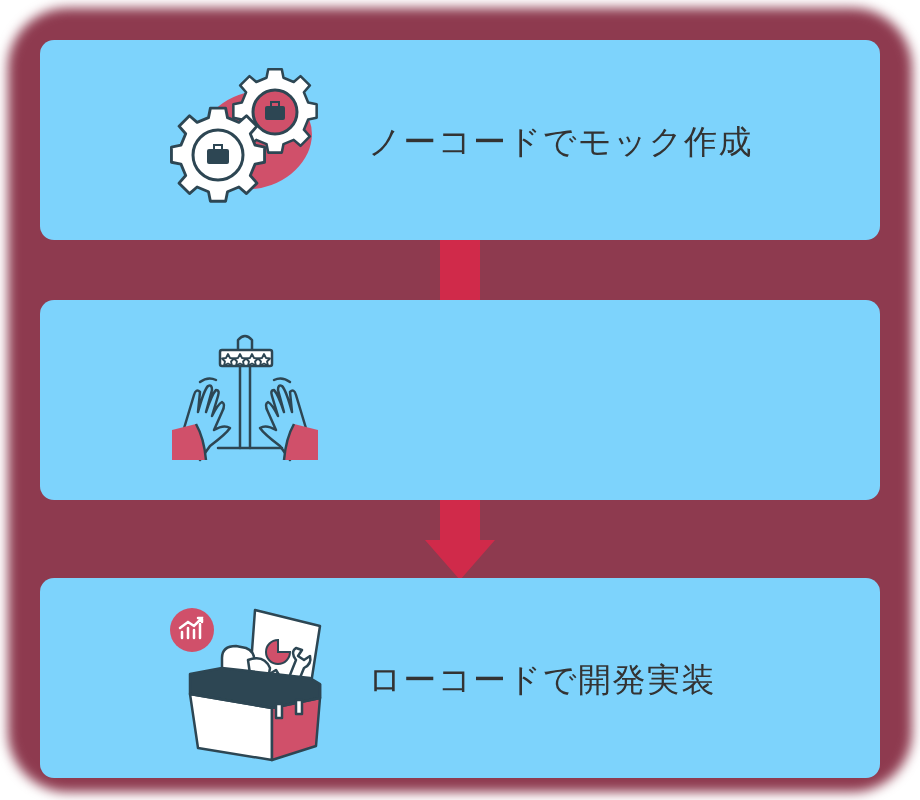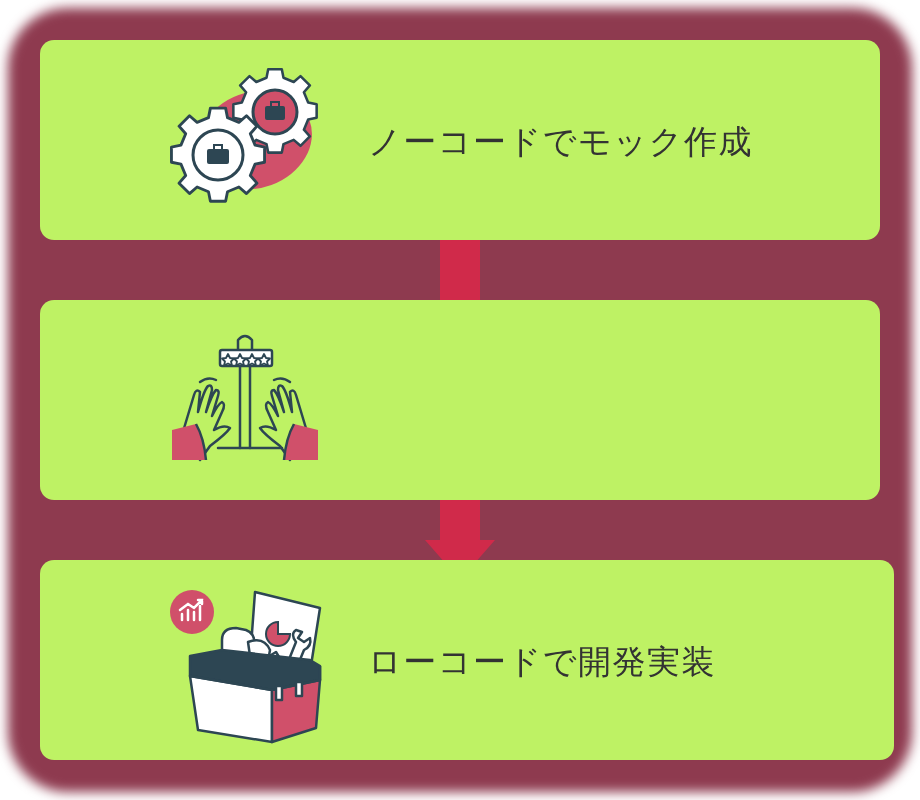--- a/index.html
+++ b/index.html
@@ -9,33 +9,33 @@
     font-family: "DejaVu Sans", "Liberation Sans", sans-serif;
   }
   .glow {
     position: absolute; left: 8px; top: 8px; width: 904px; height: 784px;
     border-radius: 60px;
     background: #8e3a4f;
     filter: blur(6px);
   }
   .card {
     position: absolute; left: 40px; width: 840px; height: 200px;
-    background: #bef264; border-radius: 14px;
+    background: #7dd3fc; border-radius: 14px;
     display: flex; align-items: center;
   }
   .card .icon {
     position: absolute; left: 120px; top: 20px; width: 170px; height: 170px;
   }
   .card .label {
     position: absolute; left: 328px;
     font-size: 33px; letter-spacing: 1.5px; color: #333333; white-space: nowrap;
   }
   #card1 { top: 40px; }
   #card2 { top: 300px; }
-  #card3 { top: 560px; padding-left: 14px; }
+  #card3 { top: 578px; }
   #card1 .label { top: 80px; }
   #card3 .label { top: 80px; }
   #card2 .label { color: #c8324f; line-height: 52px; top: 48px; }
   .connector {
     position: absolute; left: 440px; width: 40px; background: #d02a4a;
   }
   #conn1 { top: 240px; height: 60px; }
   #conn2 { top: 500px; height: 42px; }
   .arrow-head {
     position: absolute; left: 425px; top: 540px; width: 0; height: 0;

